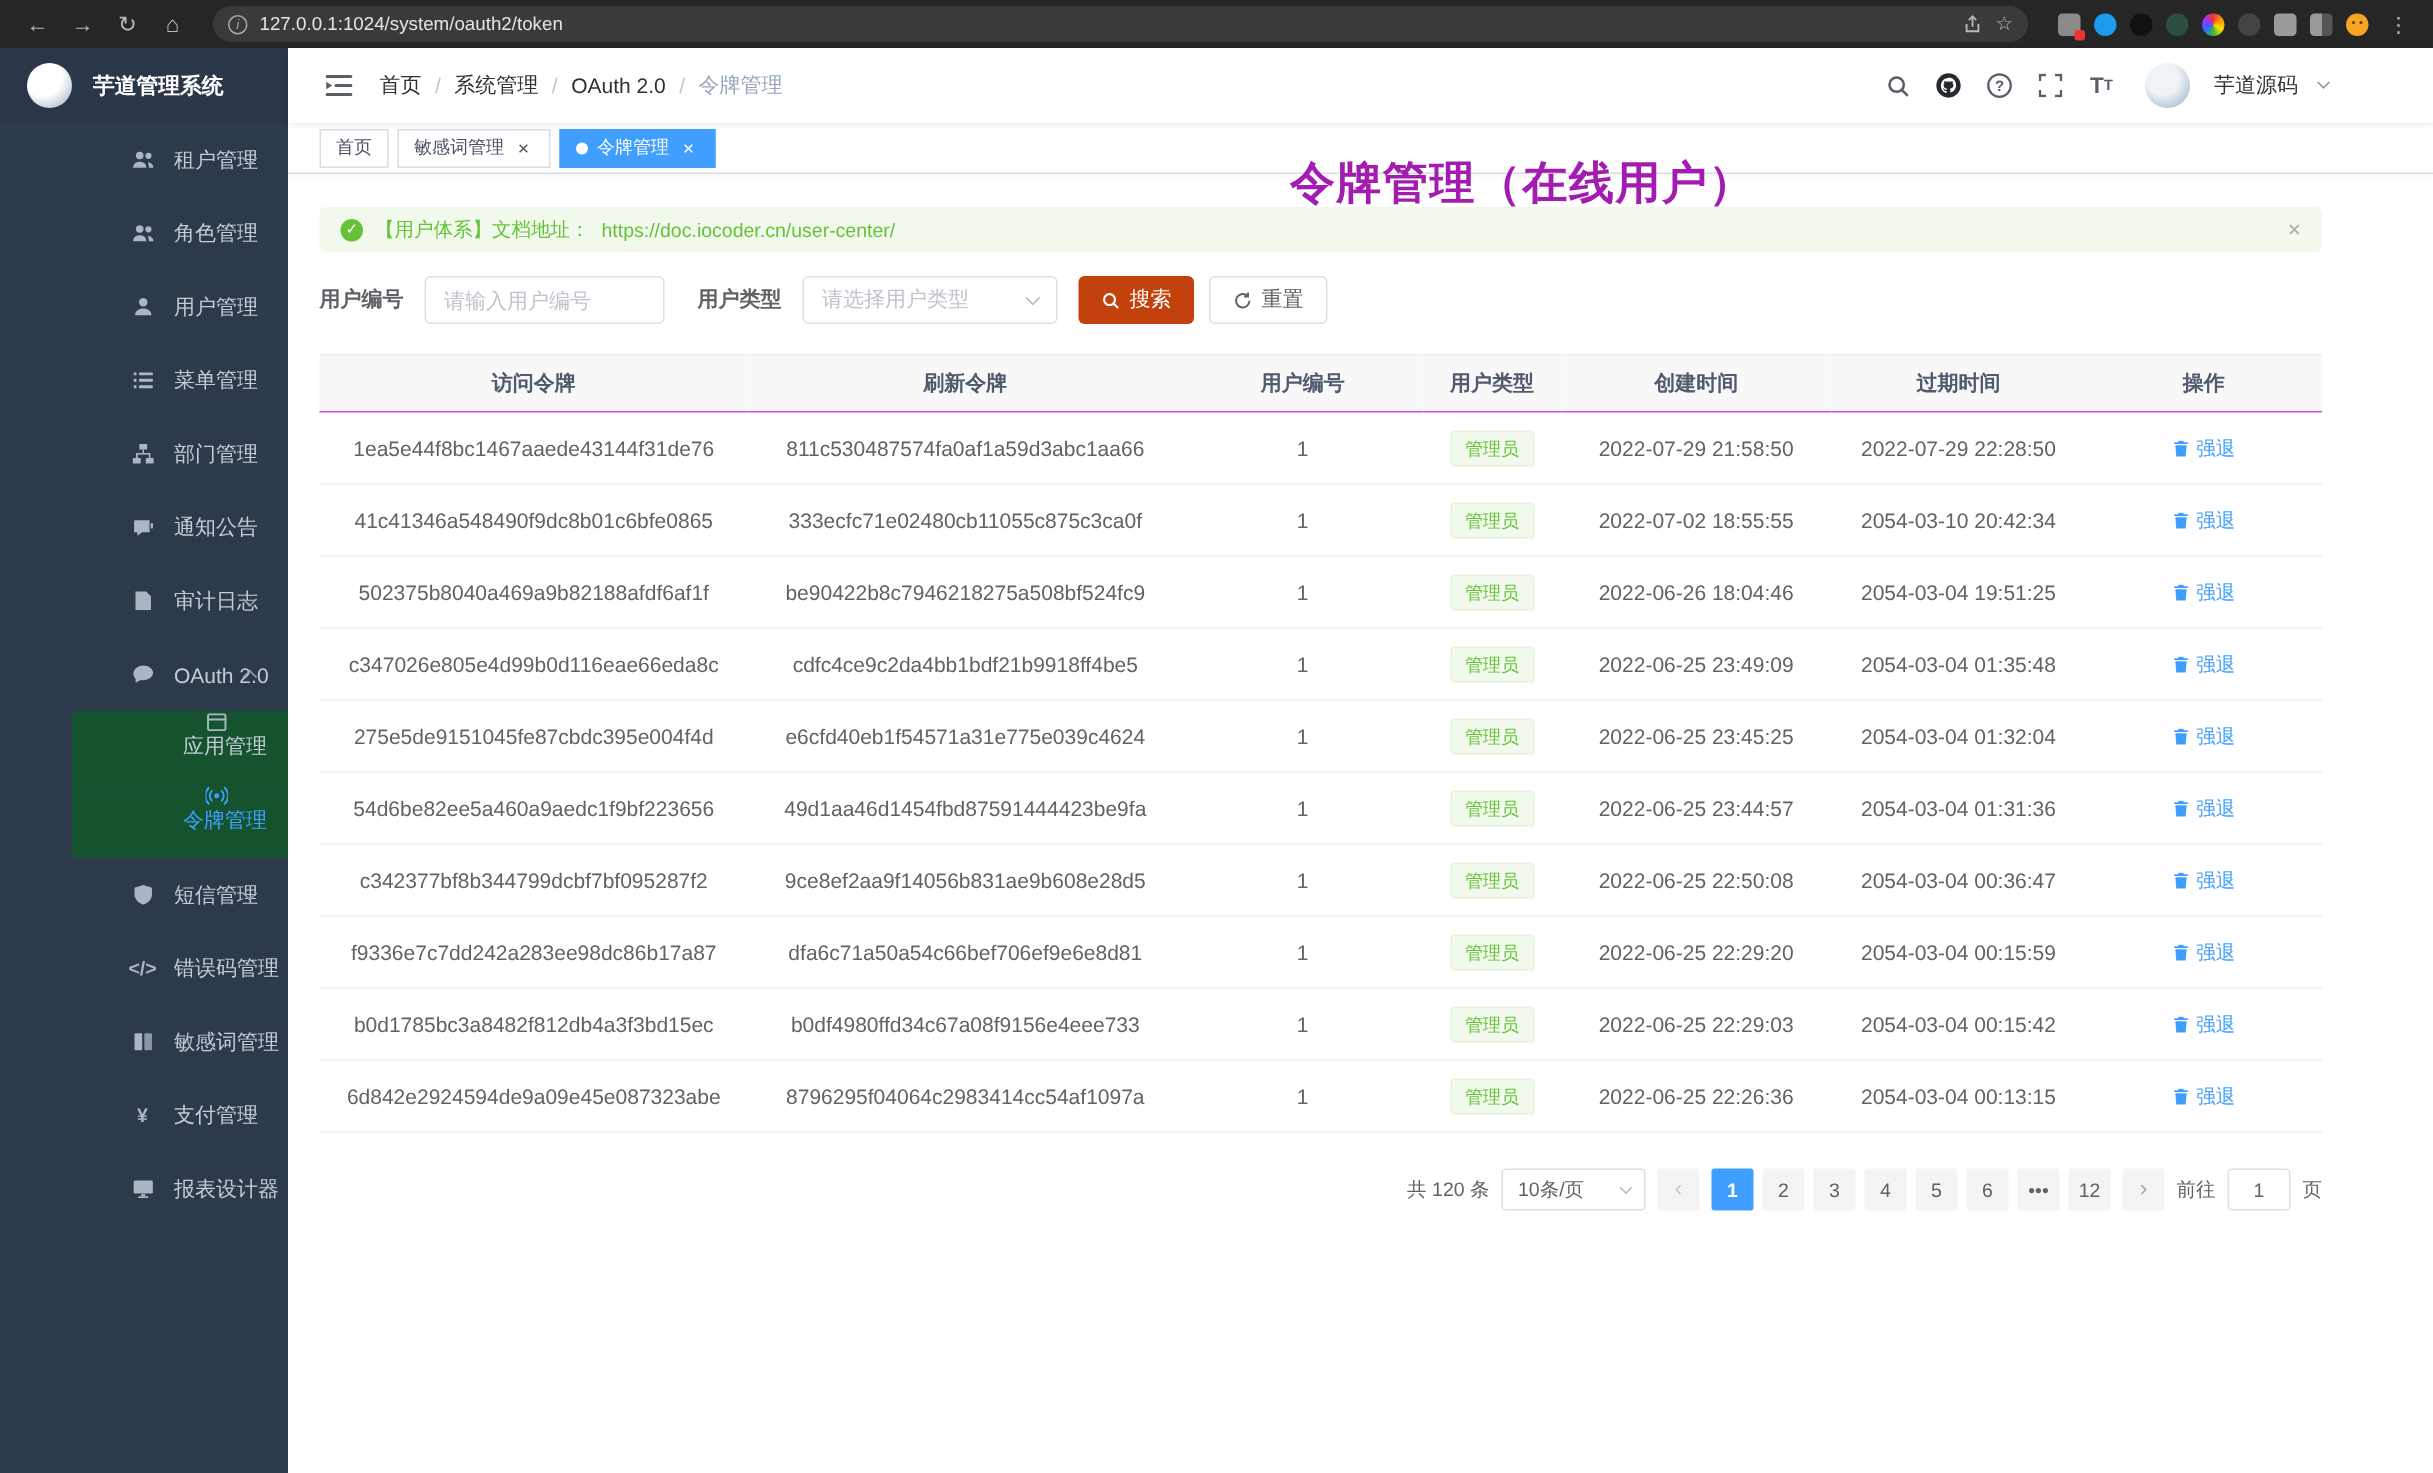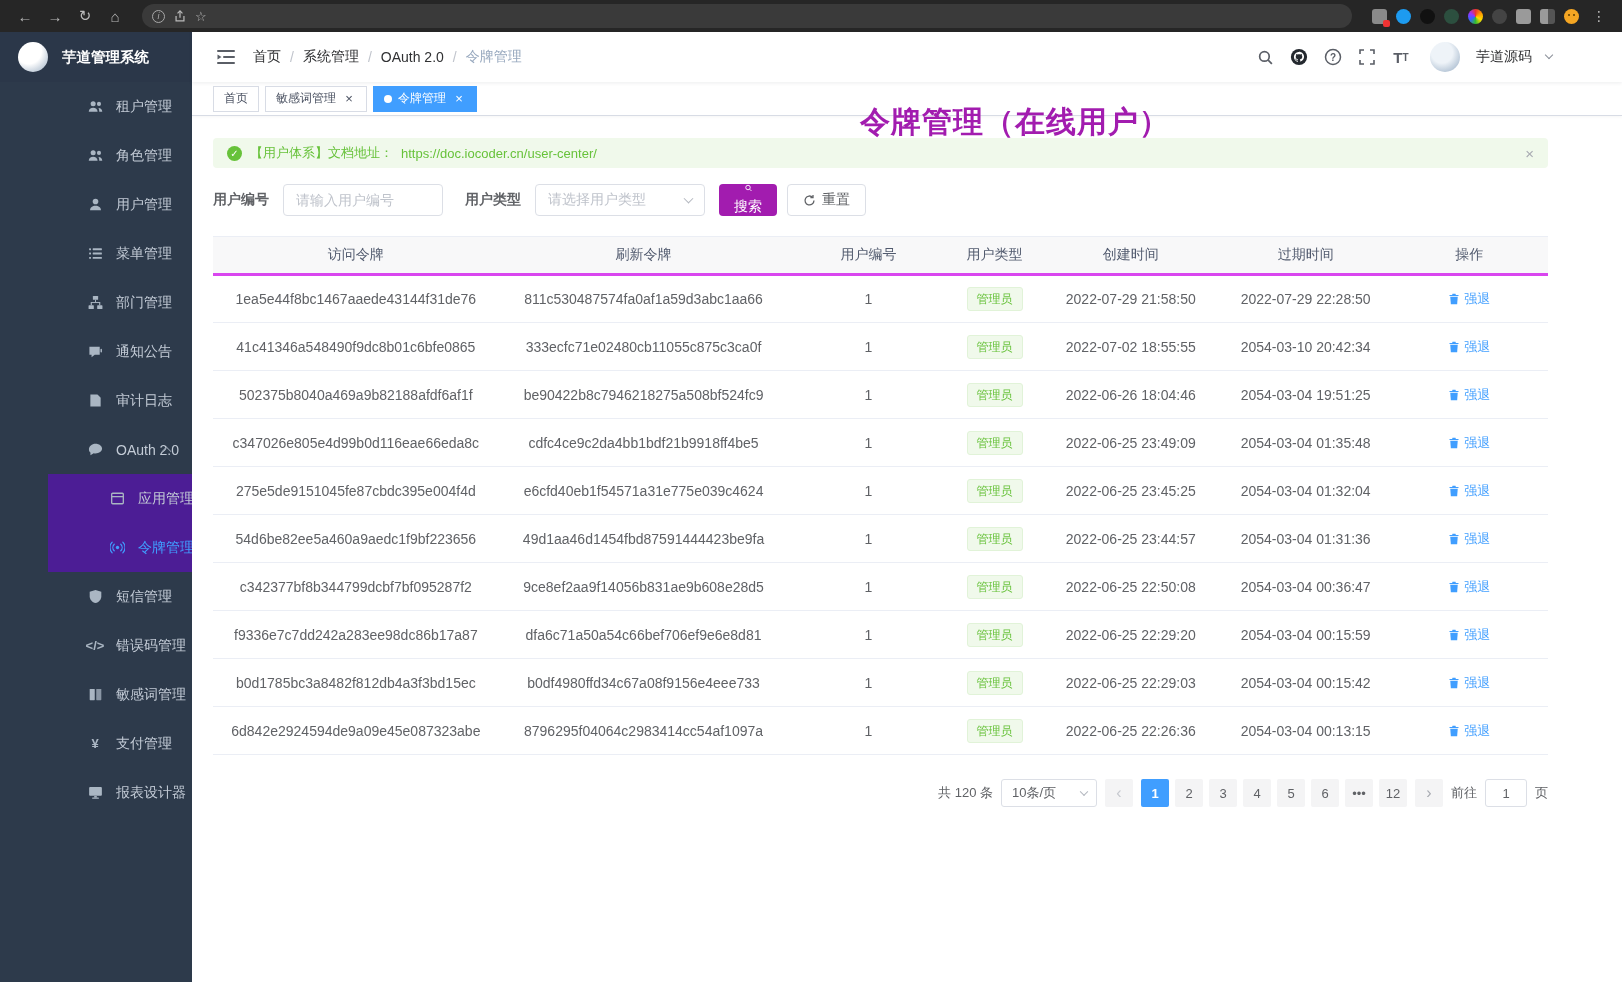--- a/index.html
+++ b/index.html
@@ -31,21 +31,21 @@
   
   .layout { display:flex; height:950px; }
 
   
   .sidebar { width:192px; background:#2d3a4b; flex:none; display:flex; flex-direction:column; }
   .logo-row { height:50px; background:#2b3749; display:flex; align-items:center; padding-left:18px; gap:14px; flex:none; }
   .logo-avatar { width:30px; height:30px; border-radius:50%; background:radial-gradient(circle at 35% 30%, #ffffff 0 45%, #cfd8e2 70%, #9fb0c2 100%); flex:none; }
   .logo-title { color:#fff; font-size:14.5px; font-weight:700; white-space:nowrap; }
   .menu { flex:1; overflow:hidden; }
   .menu-item { position:relative; display:flex; align-items:center; height:49px; padding-left:38px; color:#c3cbd6; font-size:14px; cursor:pointer; white-space:nowrap;margin-left:48px; }
-  .menu-item.sub { background:#4c1d95; padding-left:60px; }
+  .menu-item.sub { background:#14532d; padding-left:60px;flex-direction:column; }
   .menu-item.active { color:#409eff; }
   .menu-item.active .mi { color:#409eff; }
   .mi { width:18px; margin-right:12px; display:flex; justify-content:center; align-items:center; color:#aab6c3; flex:none; font-size:13px; font-weight:700; }
   .chev { position:absolute; right:22px; top:50%; width:7px; height:7px; border-right:1.5px solid #98a3b0; border-bottom:1.5px solid #98a3b0; }
   .chev.down { transform:translateY(-70%) rotate(45deg); }
   .chev.up { transform:translateY(-30%) rotate(-135deg); }
 
   
   .main { flex:1; display:flex; flex-direction:column; background:#fff; min-width:0; position:relative; }
 
@@ -80,25 +80,25 @@
 
   .filter { display:flex; align-items:center; margin-top:16px; }
   .f-label { font-size:14px; font-weight:700; color:#606266; margin-right:14px; white-space:nowrap; }
   .f-label.ml { margin-left:22px; }
   .f-input { width:160px; height:32px; border:1px solid #dcdfe6; border-radius:4px; padding:0 12px; font-size:14px; color:#606266; }
   .f-input::placeholder { color:#bfc3cb; }
   .f-select { position:relative; width:170px; height:32px; border:1px solid #dcdfe6; border-radius:4px; padding:0 26px 0 12px; font-size:14px; display:flex; align-items:center; cursor:pointer; }
   .f-select .ph { color:#bfc3cb;text-align:center; }
   .f-select .chev { right:12px; border-color:#b3b7bf; }
   .btn { height:32px; border-radius:4px; padding:0 15px; font-size:14px; display:inline-flex; align-items:center; gap:6px; }
-  .btn.primary { background:#a21caf; color:#fff; margin-left:14px;flex-direction:column; }
+  .btn.primary { background:#c2410c; color:#fff; margin-left:14px; }
   .btn.plain { background:#fff; border:1px solid #dcdfe6; color:#606266; margin-left:10px; }
 
   table { width:100%; border-collapse:collapse; table-layout:fixed; margin-top:20px; }
-  th { height:38px; font-size:14px; font-weight:400; color:#515a6e; background:#f8f8f9; border-top:1px solid #ebeef5; border-bottom:3px solid #d946ef; text-align:center; }
+  th { height:38px; font-size:14px; font-weight:700; color:#515a6e; background:#f8f8f9; border-top:1px solid #ebeef5; border-bottom:1px solid #d946ef; text-align:center; }
   td { height:48px; font-size:14px; color:#606266; text-align:center; border-bottom:1px solid #ebeef5; white-space:nowrap; overflow:hidden; }
   .tag { display:inline-block; padding:2px 9px; font-size:12px; color:#67c23a; background:#f0f9eb; border:1px solid #e1f3d8; border-radius:3px; line-height:18px; }
   .act-link { color:#409eff; font-size:13px; display:inline-flex; align-items:center; gap:4px; cursor:pointer; }
 
   .pager { display:flex; align-items:center; justify-content:flex-end; margin-top:24px; gap:8px; font-size:13px; color:#606266; }
   .pg-size { position:relative; height:28px; min-width:96px; border:1px solid #dcdfe6; border-radius:3px; display:flex; align-items:center; padding:0 24px 0 10px; cursor:pointer; }
   .pg-size .chev { right:9px; width:6px; height:6px; border-color:#b3b7bf; }
   .pg-btn { min-width:28px; height:28px; border-radius:2px; background:#f4f4f5; color:#606266; font-size:13px; display:inline-flex; align-items:center; justify-content:center; padding:0 4px; }
   .pg-btn.active { background:#409eff; color:#fff; font-weight:700; }
   .pg-nav { color:#a8abb2; font-size:16px; }
@@ -109,20 +109,21 @@
 </head>
 <body>
 
 <div class="browser-bar">
   <span class="bicon">←</span>
   <span class="bicon">→</span>
   <span class="bicon">↻</span>
   <span class="bicon">⌂</span>
   <div class="url-pill">
     <span class="info-badge">i</span>
+    <span class="url-text">127.0.0.1:1024/system/oauth2/token</span>
     <span class="pill-icon">
       <svg viewBox="0 0 16 16" width="14" height="14" fill="none" stroke="currentColor" stroke-width="1.4">
           <path d="M8 10V2.5"></path>
           <path d="M5.2 5l2.8-2.8L10.8 5"></path>
           <path d="M3.5 8v5.5h9V8"></path>
         </svg>
     </span>
     <span class="pill-icon">☆</span>
   </div>
   <div class="ext-row">

